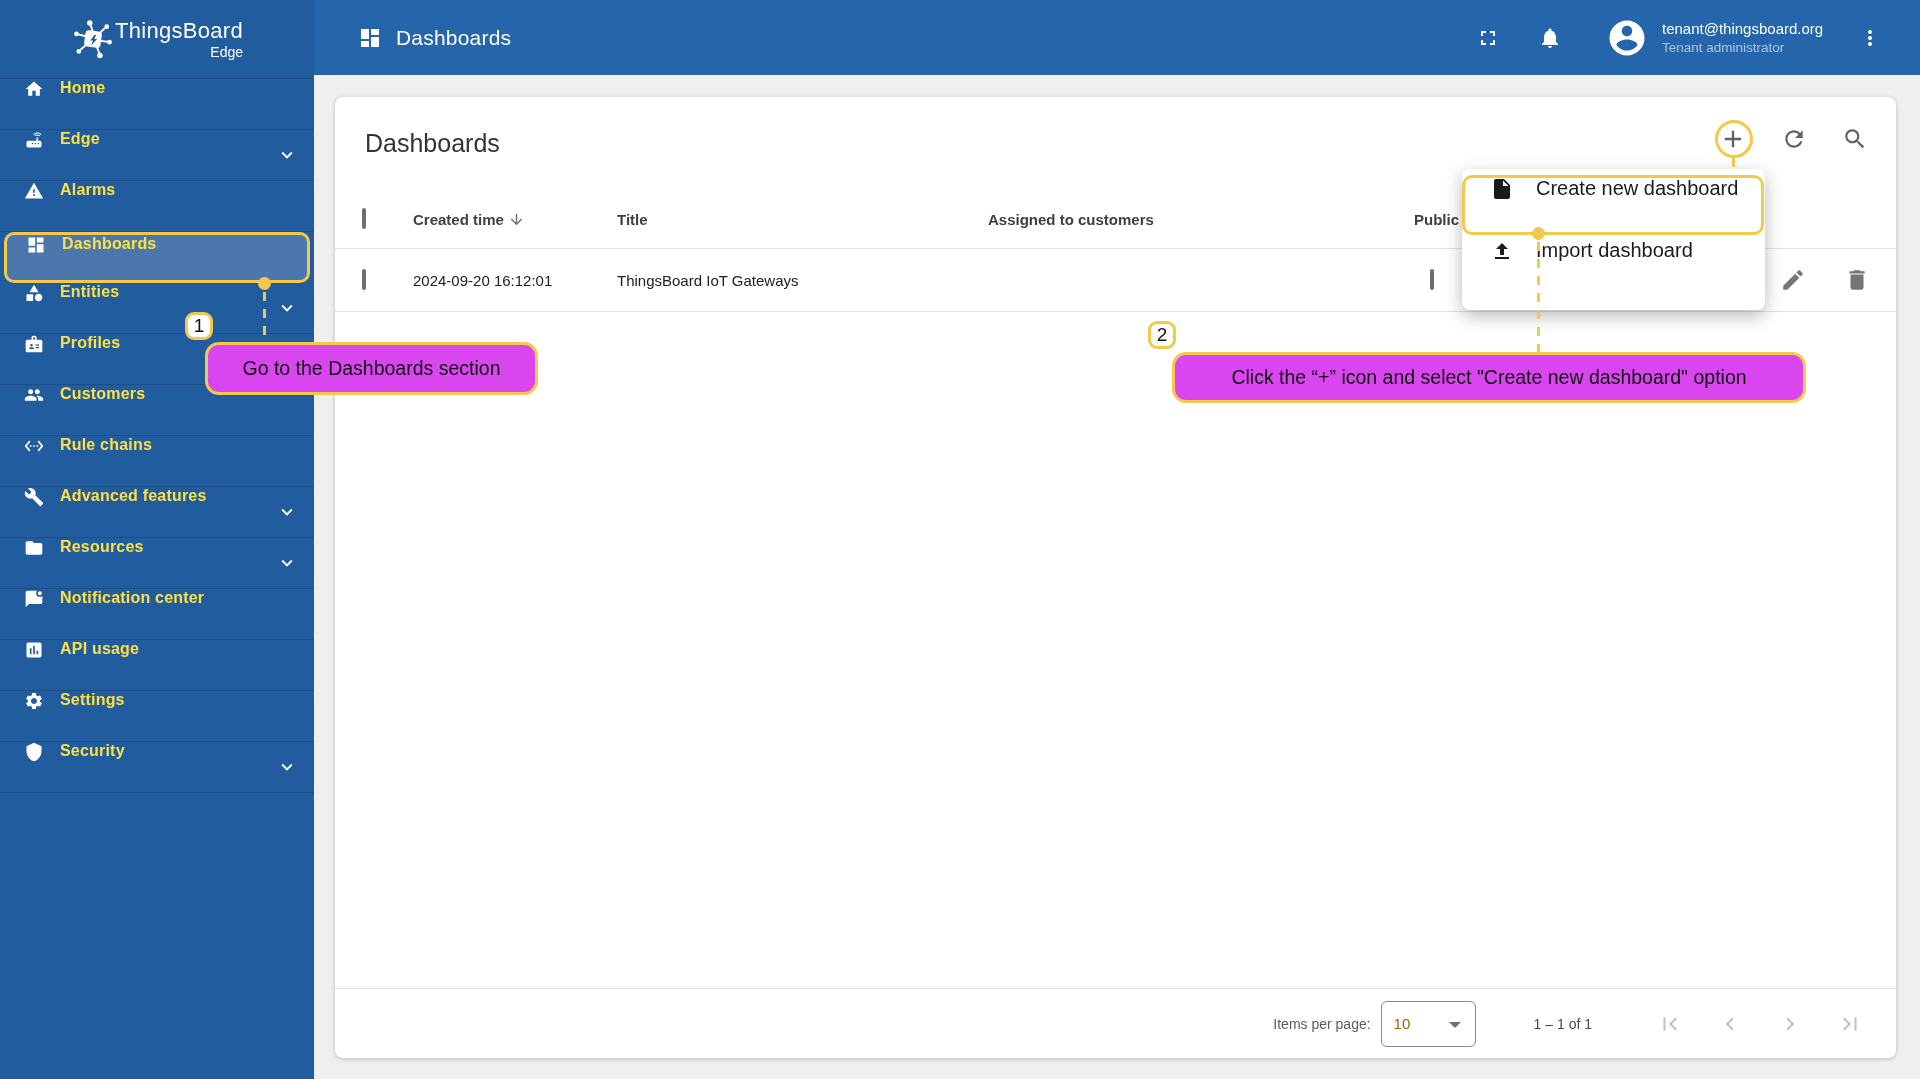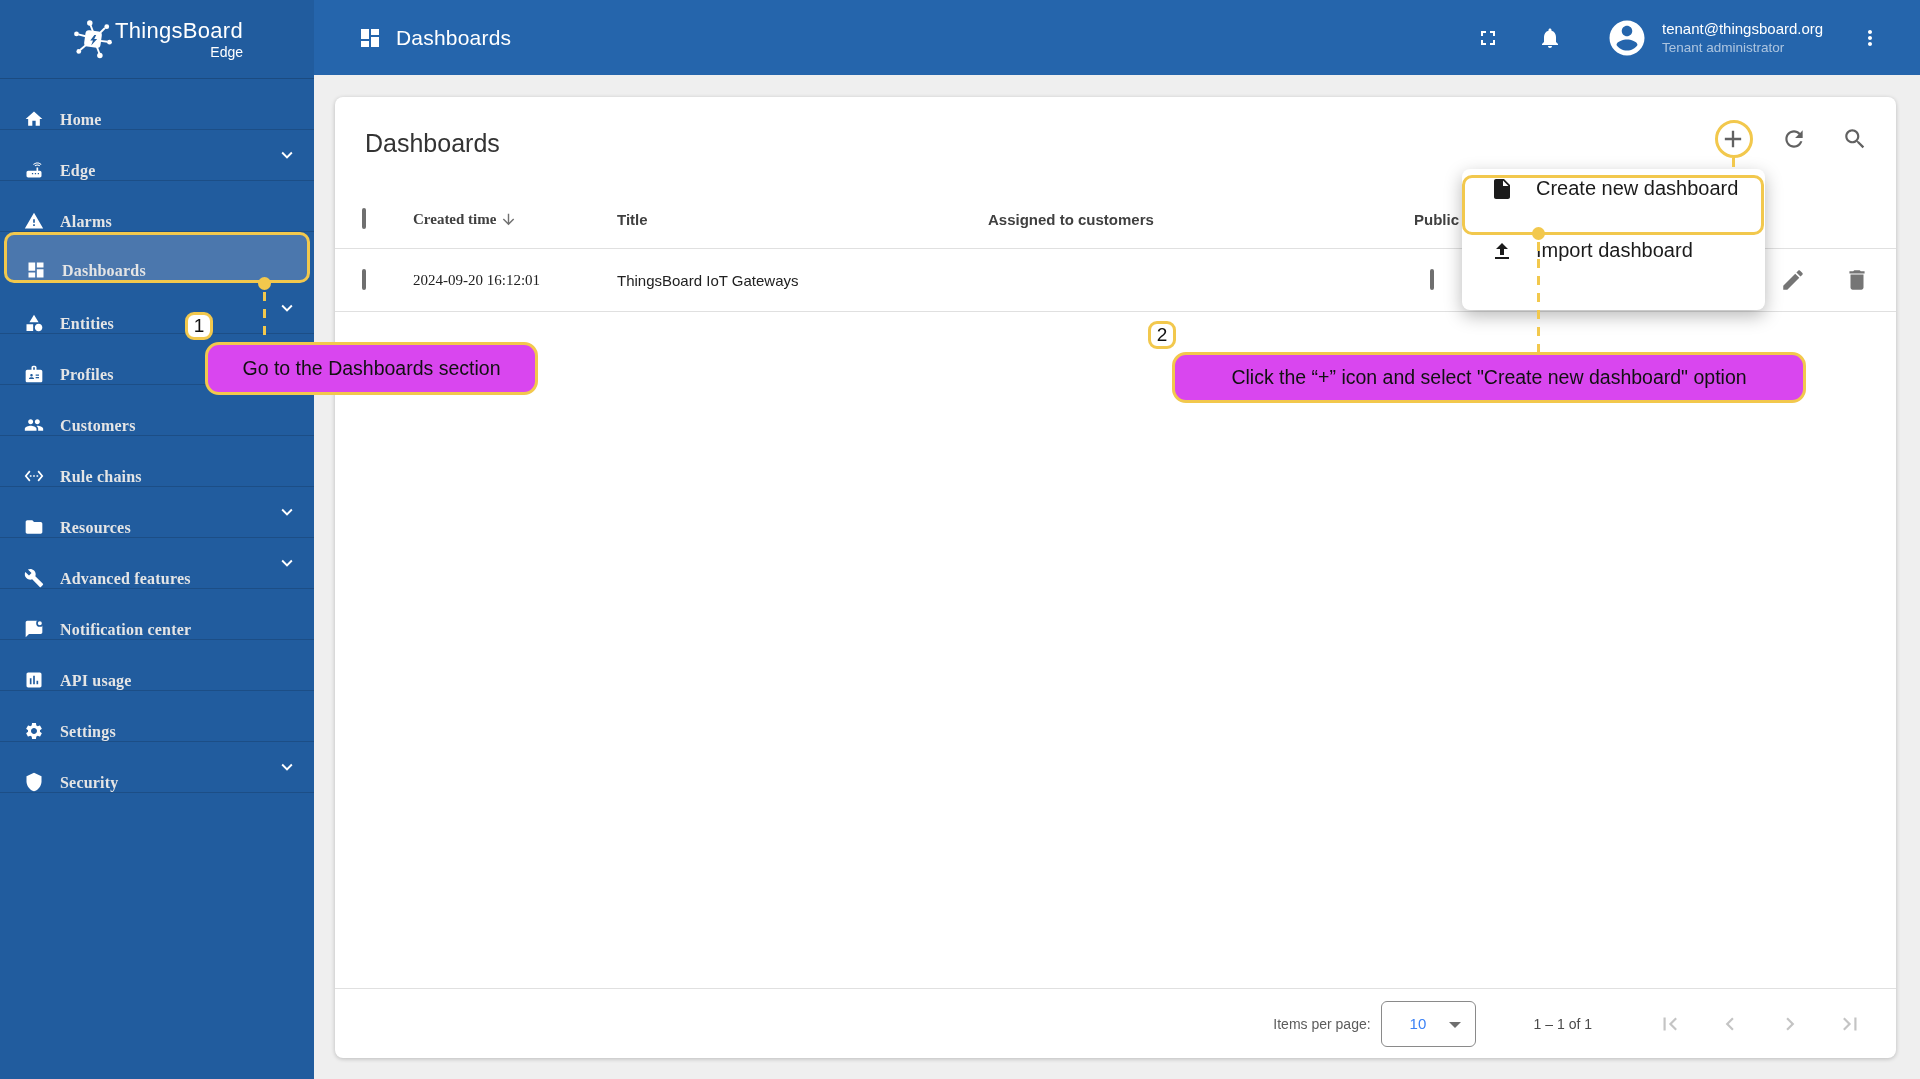--- a/index.html
+++ b/index.html
@@ -8,22 +8,22 @@
 
   svg { display:block; }
 
   
   .sidebar { position:absolute; left:0; top:0; width:314px; height:1079px; background:#215C9E; z-index:5; }
   .logo-area { height:79px; display:flex; align-items:center; justify-content:center; gap:0;
                border-bottom:1px solid rgba(0,0,0,0.18); }
   .logo-text { color:#fff; line-height:1; }
   .logo-text .brand { font-size:22px; font-weight:500; letter-spacing:.3px; }
   .logo-text .brand-sub { font-size:14px; text-align:right; margin-top:3px; font-weight:400; }
-  .nav-item { position:relative; height:51px; display:flex; align-items:flex-end; padding-left:24px;
-              border-bottom:1px solid rgba(0,0,0,0.15); color:#e5e5e5; cursor:pointer;font-family:Liberation Serif, serif; }
+  .nav-item { position:relative; height:51px; display:flex; align-items:flex-start; padding-left:24px;
+              border-bottom:1px solid rgba(0,0,0,0.15); color:#fde047; cursor:pointer; }
   .nav-item .nav-icon { width:20px; height:20px; margin-right:16px; flex:0 0 20px; }
   .nav-item .nav-label { font-size:16px; font-weight:600; letter-spacing:.2px; white-space:nowrap; }
   .nav-item .chevron { position:absolute; right:16px; top:50%; transform:translateY(-50%); width:22px; height:22px; }
   .nav-item.selected { margin:0 4px; width:calc(100% - 8px); padding-left:19px;
                        border:3px solid #F2C84D; border-radius:10px; background:#4B77AD; }
 
   
   .topbar { position:absolute; left:314px; top:0; right:0; height:75px; background:#2565AC;
             display:flex; align-items:center; color:#fff; z-index:5; }
   .topbar-title-group { display:flex; align-items:center; gap:14px; padding-left:44px; }
@@ -44,36 +44,36 @@
   .card-title-row { height:93px; display:flex; align-items:center; padding-left:30px; }
   .card-title { font-size:25px; color:#333; font-weight:400; }
   .card-actions { position:absolute; top:22px; right:21px; display:flex; gap:21px; }
   .icon-btn { width:40px; height:40px; display:flex; align-items:center; justify-content:center;
               cursor:pointer; border-radius:50%; color:#616161; }
 
   .thead, .trow { display:flex; align-items:center; border-bottom:1px solid #E0E0E0; }
   .thead { height:59px; }
   .trow { height:63px; }
   .col-check { width:78px; padding-left:27px; }
-  .col-created { width:204px; display:flex; align-items:center; gap:4px;font-family:Liberation Serif, serif; }
+  .col-created { width:204px; display:flex; align-items:center; gap:4px; }
   .col-title { width:371px; }
   .col-assigned { width:426px; }
   .col-public { width:140px; }
   .col-actions { flex:1; display:flex; justify-content:flex-end; gap:24px; padding-right:19px; }
   .th { font-size:15px; font-weight:700; color:#404040; }
   .td { font-size:15px; color:#212121; }
   .checkbox { width:20px; height:20px; border:2px solid #6F6F6F; border-radius:2px; background:#fff; cursor:pointer; }
   .public-cb { margin-left:16px; }
 
   
   .paginator { position:absolute; left:0; right:0; bottom:0; height:70px; border-top:1px solid #E0E0E0;
                display:flex; align-items:center; justify-content:flex-end; padding-right:26px; color:#5C5C5C; }
   .ipp-label { font-size:14px; }
   .ipp-select { width:95px; height:46px; border:1px solid #8A8A8A; border-radius:6px; margin-left:10px;
-                display:flex; align-items:center; padding-left:28px; position:relative; font-size:15px; color:#3b82f6;
+                display:flex; align-items:center; padding-left:12px; position:relative; font-size:15px; color:#a16207;
                 cursor:pointer; }
   .ipp-caret { position:absolute; right:14px; top:50%; margin-top:-2px; width:0; height:0;
                border-left:6px solid transparent; border-right:6px solid transparent; border-top:6px solid #6F6F6F; }
   .range-label { font-size:14px; color:#4A4A4A; margin-left:58px; margin-right:58px; }
   .pag-btn { width:40px; height:40px; display:flex; align-items:center; justify-content:center; color:#C4C4C4;
              margin-left:20px; cursor:default; }
 
   
   .dropdown-menu { position:absolute; left:1462px; top:169px; width:303px; height:141px; background:#fff;
                    border-radius:8px; box-shadow:0 6px 18px rgba(0,0,0,0.28); z-index:10; padding-top:8px; }
@@ -175,32 +175,32 @@
       <span class="nav-label">Customers</span>
     </div>
     <div class="nav-item">
       <svg class="nav-icon" viewBox="0 0 24 24" fill="#fff">
           <path d="M7.77 6.76L6.23 5.48.82 12l5.41 6.52 1.54-1.28L3.42 12l4.35-5.24zM7 13h2v-2H7v2zm10-2h-2v2h2v-2zm-6 2h2v-2h-2v2zm6.77-7.52l-1.54 1.28L20.58 12l-4.35 5.24 1.54 1.28L23.18 12l-5.41-6.52z"></path>
         </svg>
       <span class="nav-label">Rule chains</span>
     </div>
     <div class="nav-item">
       <svg class="nav-icon" viewBox="0 0 24 24" fill="#fff">
+          <path d="M22.7 19l-9.1-9.1c.9-2.3.4-5-1.5-6.9-2-2-5-2.4-7.4-1.3L9 6 6 9 1.6 4.7C.4 7.1.9 10.1 2.9 12.1c1.9 1.9 4.6 2.4 6.9 1.5l9.1 9.1c.4.4 1 .4 1.4 0l2.3-2.3c.5-.4.5-1.1.1-1.4z"></path>
+        </svg>
+      <span class="nav-label">Advanced features</span>
+      <svg class="chevron" viewBox="0 0 24 24" fill="#fff">
+          <path d="M16.59 8.59L12 13.17 7.41 8.59 6 10l6 6 6-6z"></path>
+        </svg>
+    </div>
+    <div class="nav-item">
+      <svg class="nav-icon" viewBox="0 0 24 24" fill="#fff">
           <path d="M10 4H4c-1.1 0-1.99.9-1.99 2L2 18c0 1.1.9 2 2 2h16c1.1 0 2-.9 2-2V8c0-1.1-.9-2-2-2h-8l-2-2z"></path>
         </svg>
       <span class="nav-label">Resources</span>
-      <svg class="chevron" viewBox="0 0 24 24" fill="#fff">
-          <path d="M16.59 8.59L12 13.17 7.41 8.59 6 10l6 6 6-6z"></path>
-        </svg>
-    </div>
-    <div class="nav-item">
-      <svg class="nav-icon" viewBox="0 0 24 24" fill="#fff">
-          <path d="M22.7 19l-9.1-9.1c.9-2.3.4-5-1.5-6.9-2-2-5-2.4-7.4-1.3L9 6 6 9 1.6 4.7C.4 7.1.9 10.1 2.9 12.1c1.9 1.9 4.6 2.4 6.9 1.5l9.1 9.1c.4.4 1 .4 1.4 0l2.3-2.3c.5-.4.5-1.1.1-1.4z"></path>
-        </svg>
-      <span class="nav-label">Advanced features</span>
       <svg class="chevron" viewBox="0 0 24 24" fill="#fff">
           <path d="M16.59 8.59L12 13.17 7.41 8.59 6 10l6 6 6-6z"></path>
         </svg>
     </div>
     <div class="nav-item">
       <svg class="nav-icon" viewBox="0 0 24 24">
           <path fill="#fff" d="M20 2H4c-1.1 0-2 .9-2 2v18l4-4h14c1.1 0 2-.9 2-2V4c0-1.1-.9-2-2-2z"></path>
           <circle cx="19" cy="5" r="3.4" fill="#fff" stroke="#215C9E" stroke-width="2"></circle>
         </svg>
       <span class="nav-label">Notification center</span>

